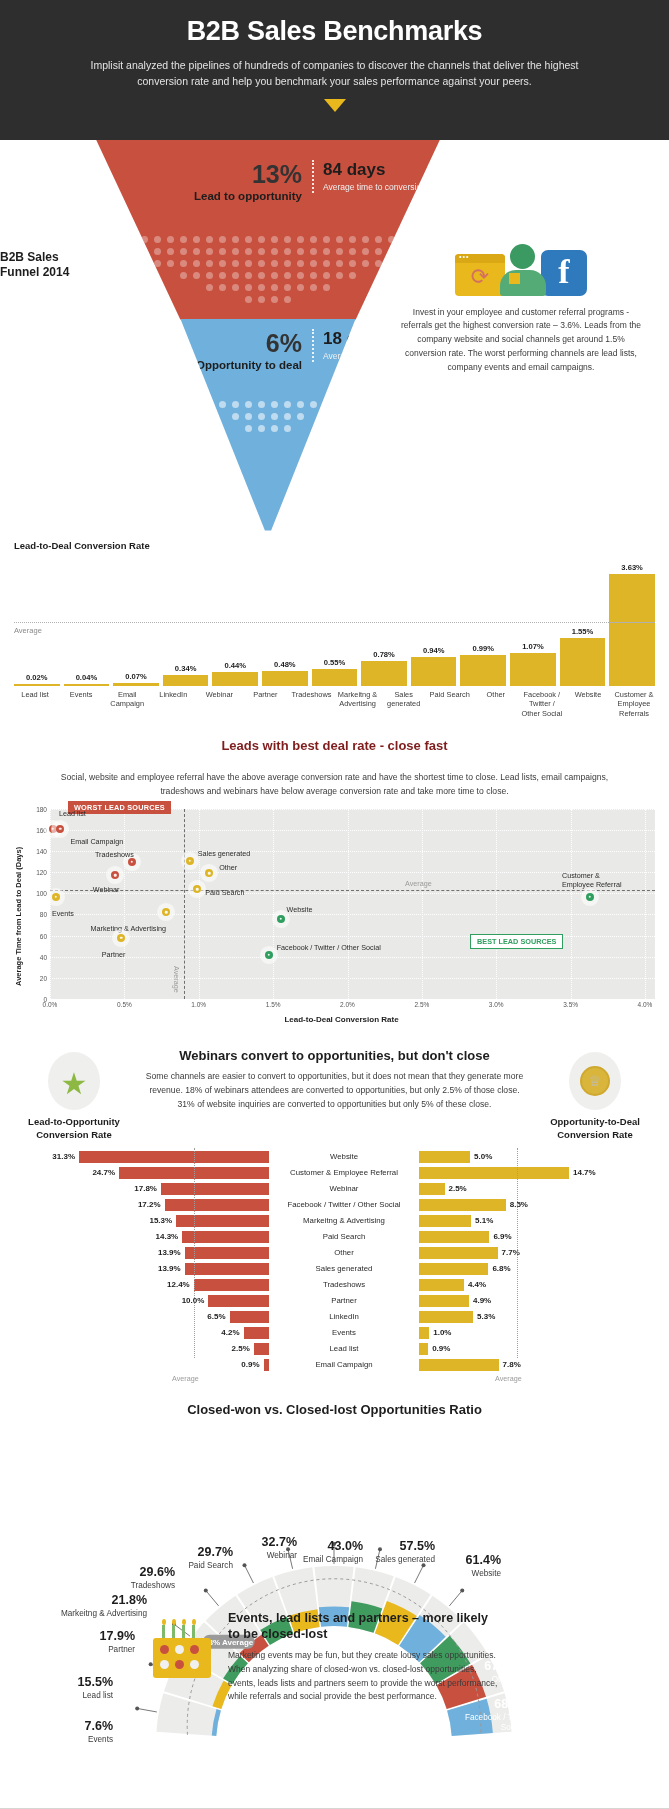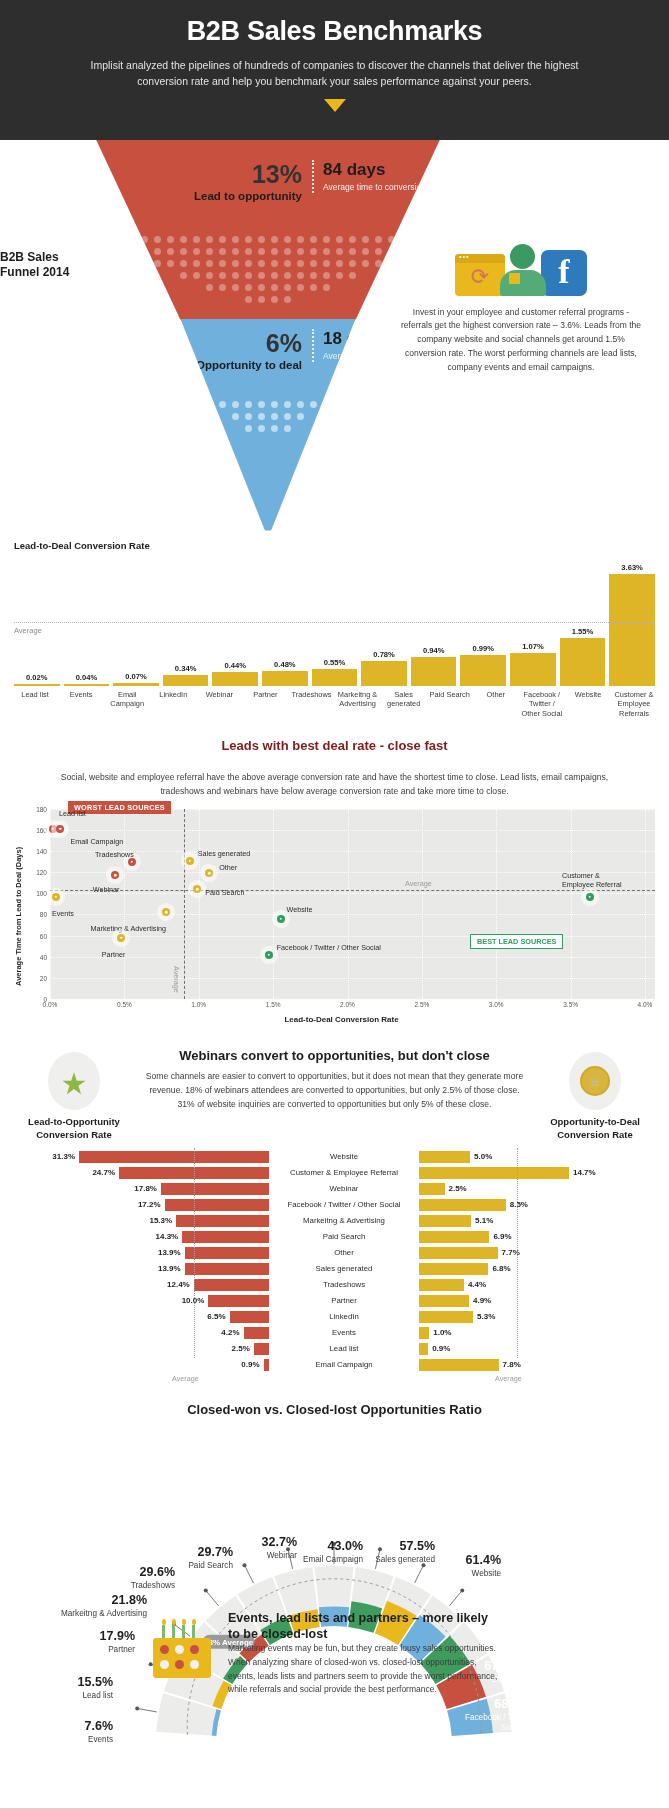--- a/index.html
+++ b/index.html
@@ -156,21 +156,21 @@
   .arc-sec { position: relative; padding-top: 14px; height: 420px; }
   .arc-title { text-align: center; font-size: 13px; font-weight: bold; color: #1d1d1d; margin-bottom: 6px; }
   .arc-svg { position: absolute; left: 0; top: 26px; }
   .arc-cb { position: absolute; text-align: right; }
   .arc-cb .p { font-size: 12.5px; font-weight: bold; color: #1d1d1d; line-height: 1.05; }
   .arc-cb .n { font-size: 8.2px; color: #3b3b3b; line-height: 1.25; margin-top: 2px; }
   .arc-cb.in { color: #fff; text-align: center; }
   .arc-cb.in .p { color: #fff; }
   .arc-cb.in .n { color: #fff; }
   .arc-note { position: absolute; left: 228px; top: 222px; width: 272px; }
-  .arc-note h4 { font-size: 12.5px; font-weight: bold; color: #1d1d1d; line-height: 1.3; }
+  .arc-note h4 { font-size: 12.5px; font-weight: bold; color: #1d1d1d; line-height: 1.3; margin-bottom: 7px; }
   .arc-note p { font-size: 8.5px; line-height: 1.62; color: #3b3b3b; }
   .arc-icon { position: absolute; left: 150px; top: 228px; width: 64px; height: 62px; }
   .arc-icon .card { width: 58px; height: 40px; background: #e8b81d; border-radius: 3px; position: absolute; bottom: 0; left: 3px; }
   .arc-icon .dotg { position: absolute; width: 9px; height: 9px; border-radius: 50%; }
   .arc-icon .cand { position: absolute; width: 3px; height: 15px; background: #7fb96b; bottom: 38px; }
   .arc-icon .flame { position: absolute; width: 4px; height: 6px; border-radius: 50% 50% 50% 50%; background: #e8b81d; bottom: 53px; }
   .divider { height: 6px; background: #d6d6d6; }
 </style>
 </head>
 <body>

